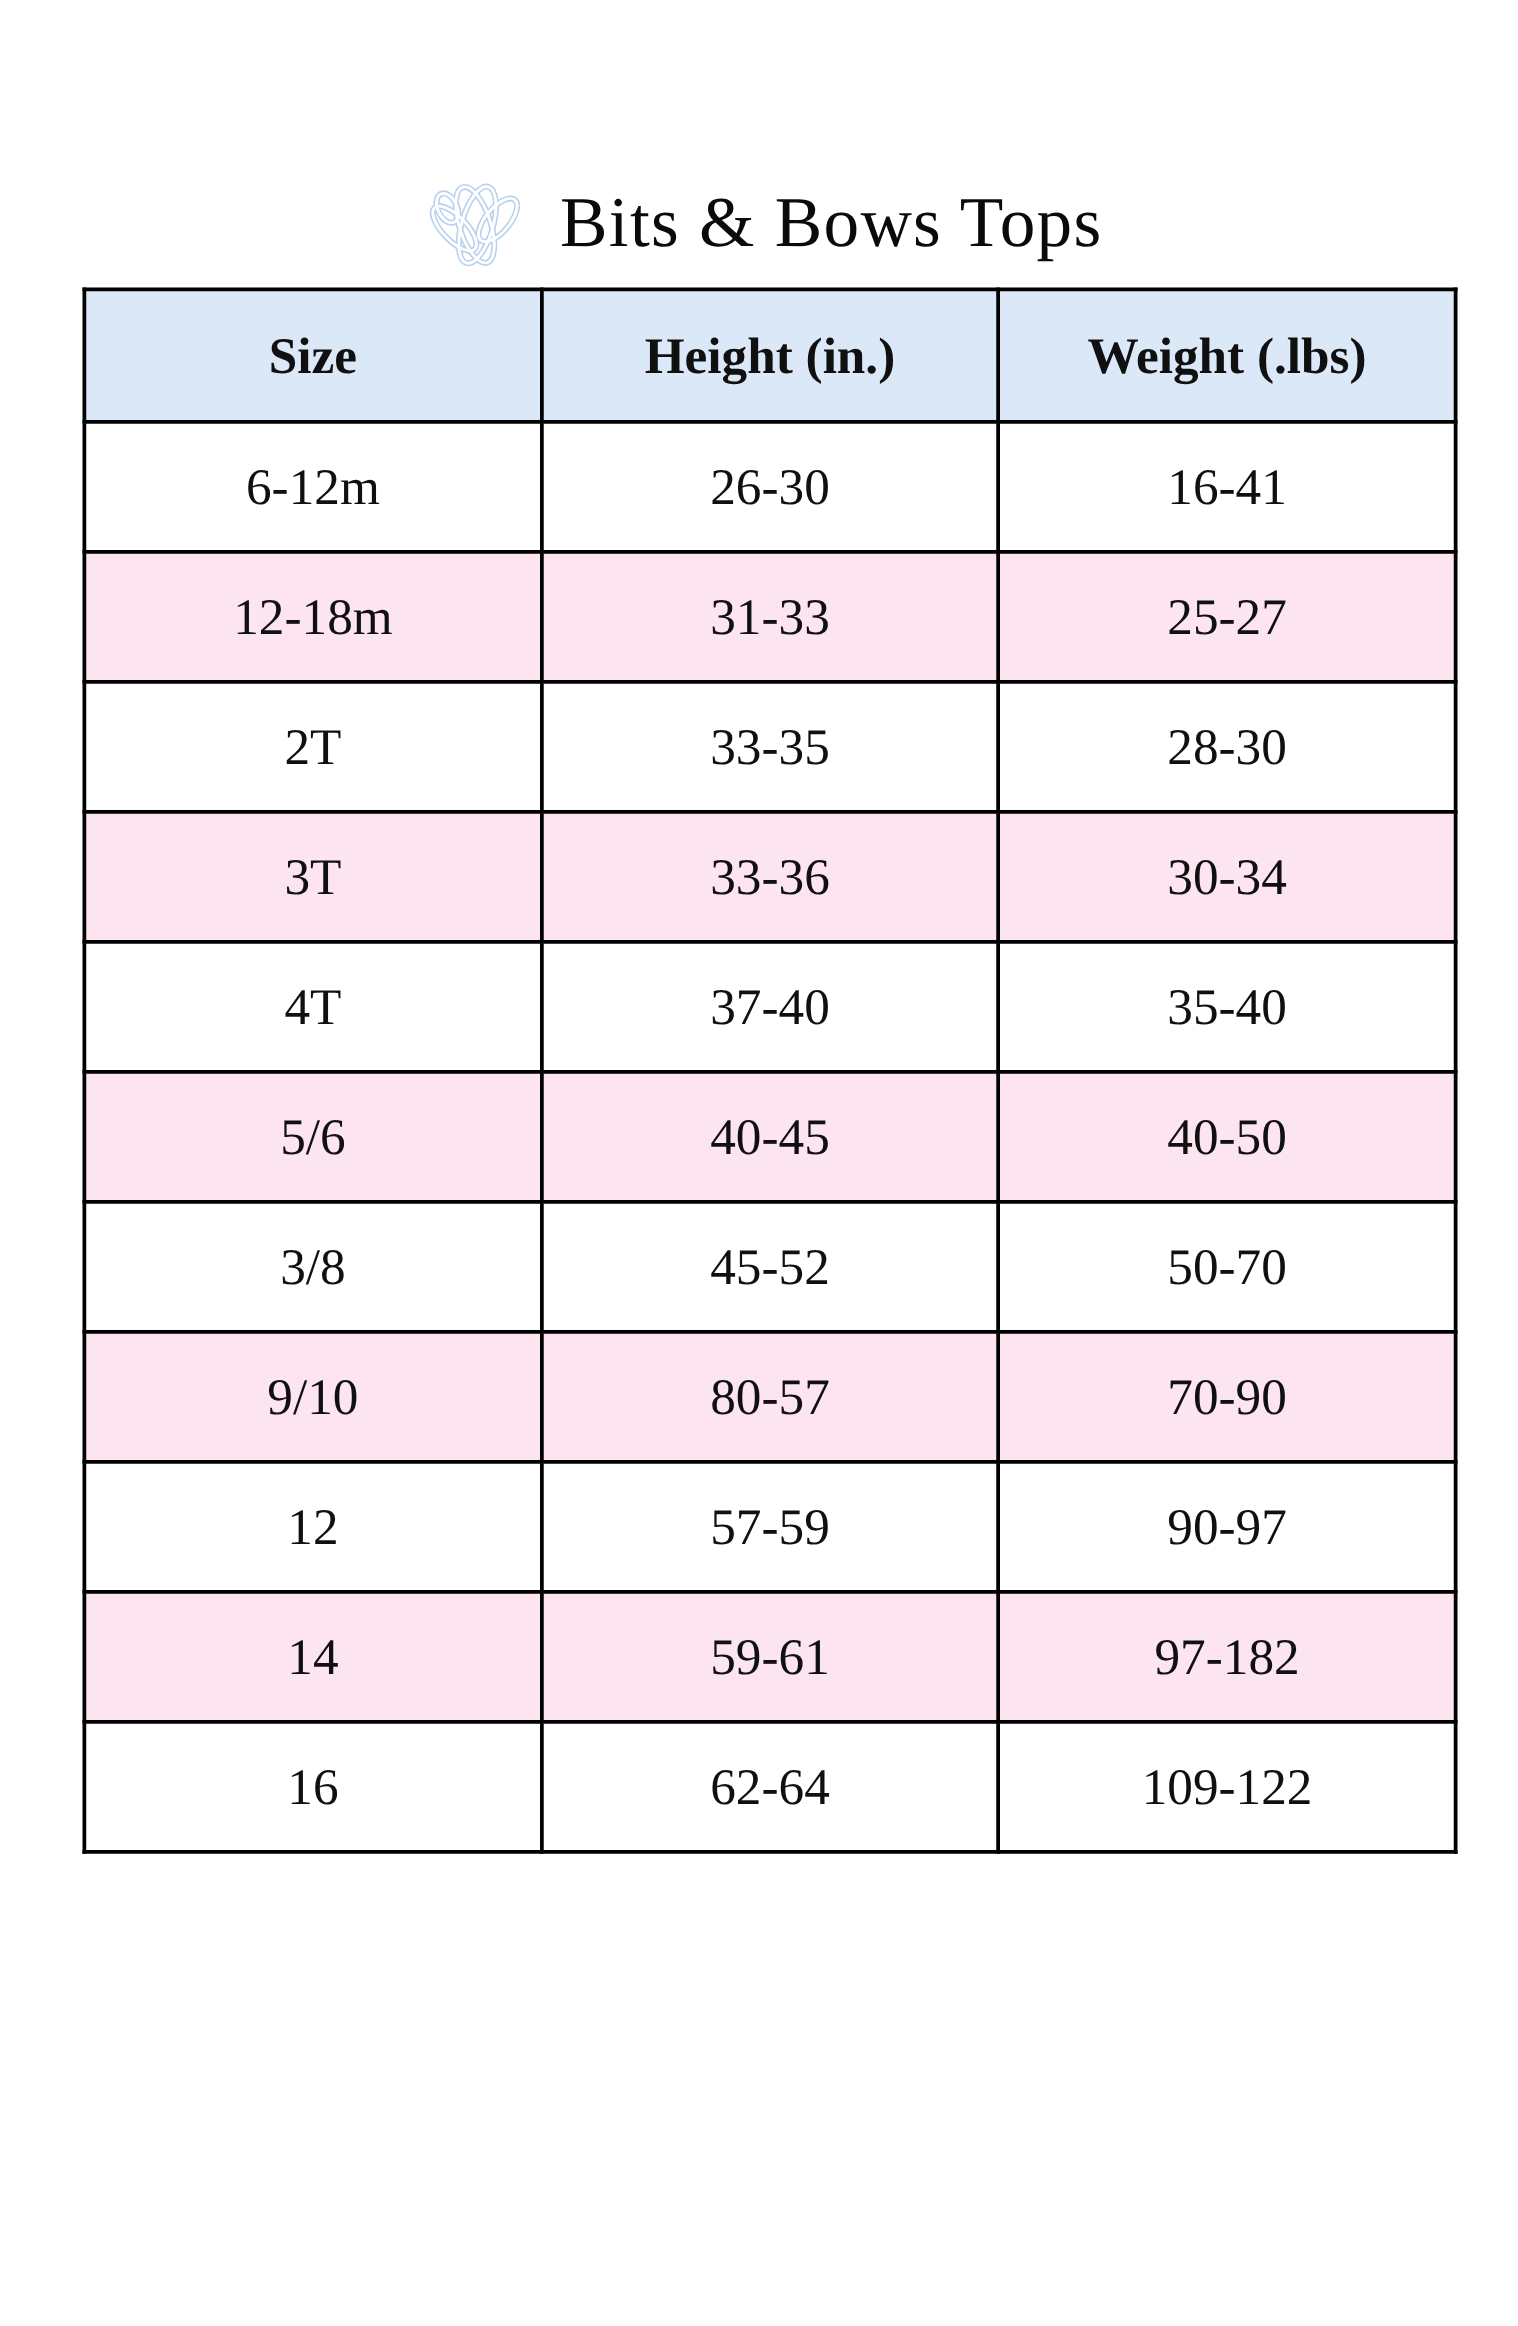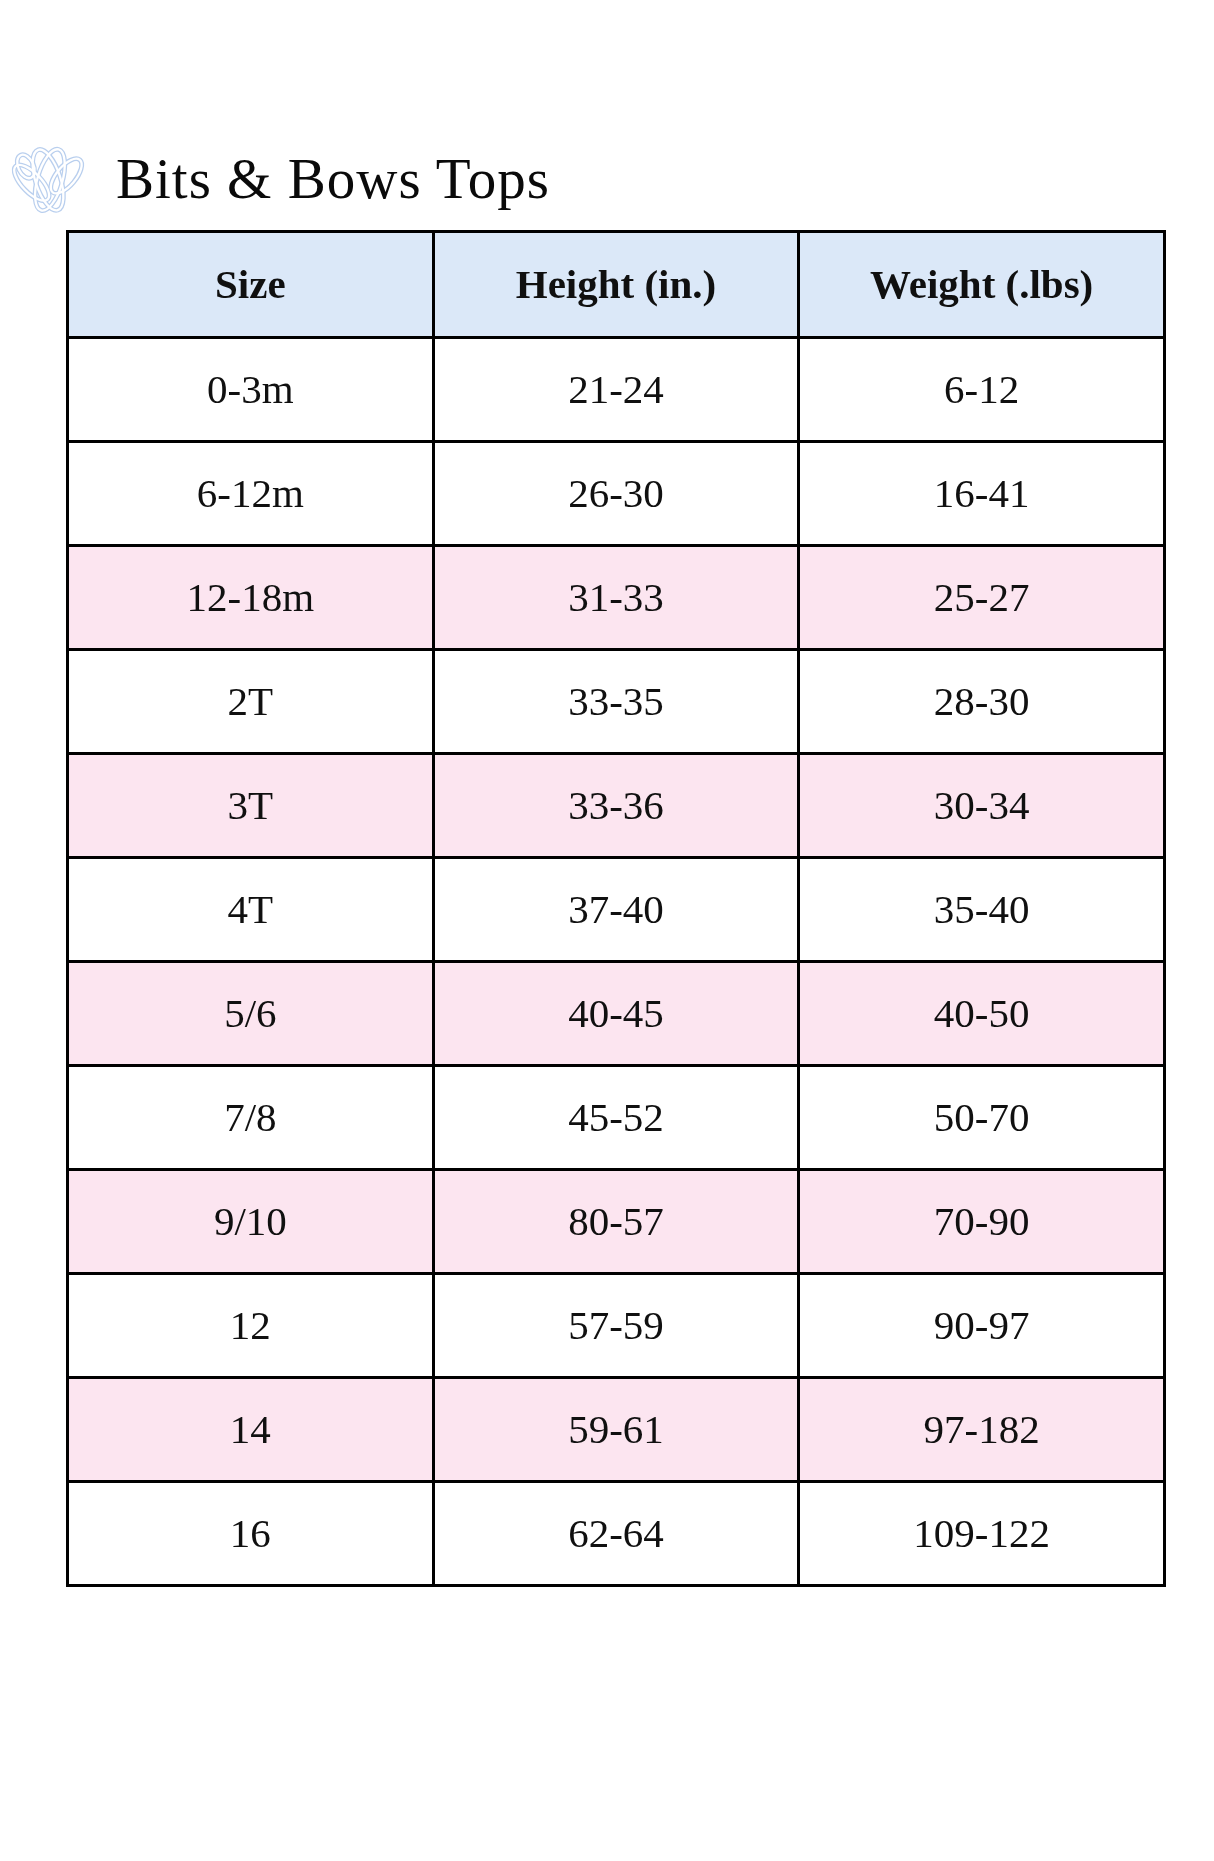--- a/index.html
+++ b/index.html
@@ -19,20 +19,21 @@
     font-family: "Liberation Serif", "DejaVu Serif", serif;
     overflow: hidden;
   }
   .brand-header {
     position: absolute;
     top: 130px;
     left: 0;
     width: 1214px;
     display: flex;
     align-items: center;
+    justify-content: center;
     gap: 20px;
   }
   .brand-header .logo {
     width: 96px;
     height: 96px;
     flex: 0 0 auto;
   }
   .page-title {
     margin: 0;
     font-size: 57px;
@@ -96,25 +97,20 @@
 <table class="size-chart">
   <thead>
     <tr>
       <th>Size</th>
       <th>Height (in.)</th>
       <th>Weight (.lbs)</th>
     </tr>
   </thead>
   <tbody>
       <tr>
-        <td>0-3m</td>
-        <td>21-24</td>
-        <td>6-12</td>
-      </tr>
-      <tr>
         <td>6-12m</td>
         <td>26-30</td>
         <td>16-41</td>
       </tr>
       <tr class="stripe">
         <td>12-18m</td>
         <td>31-33</td>
         <td>25-27</td>
       </tr>
       <tr>
@@ -131,21 +127,21 @@
         <td>4T</td>
         <td>37-40</td>
         <td>35-40</td>
       </tr>
       <tr class="stripe">
         <td>5/6</td>
         <td>40-45</td>
         <td>40-50</td>
       </tr>
       <tr>
-        <td>7/8</td>
+        <td>3/8</td>
         <td>45-52</td>
         <td>50-70</td>
       </tr>
       <tr class="stripe">
         <td>9/10</td>
         <td>80-57</td>
         <td>70-90</td>
       </tr>
       <tr>
         <td>12</td>

